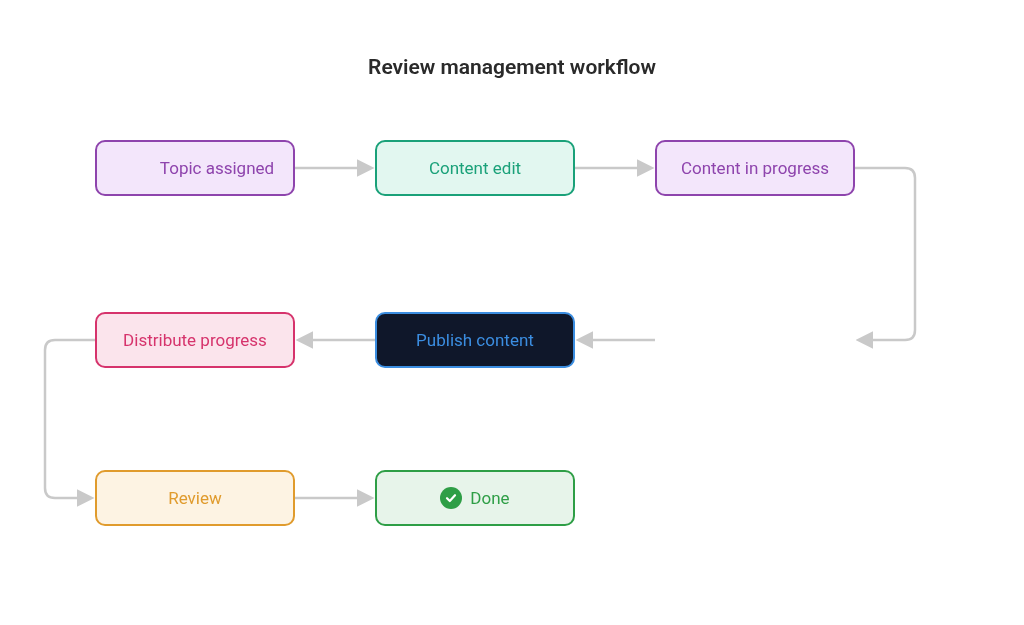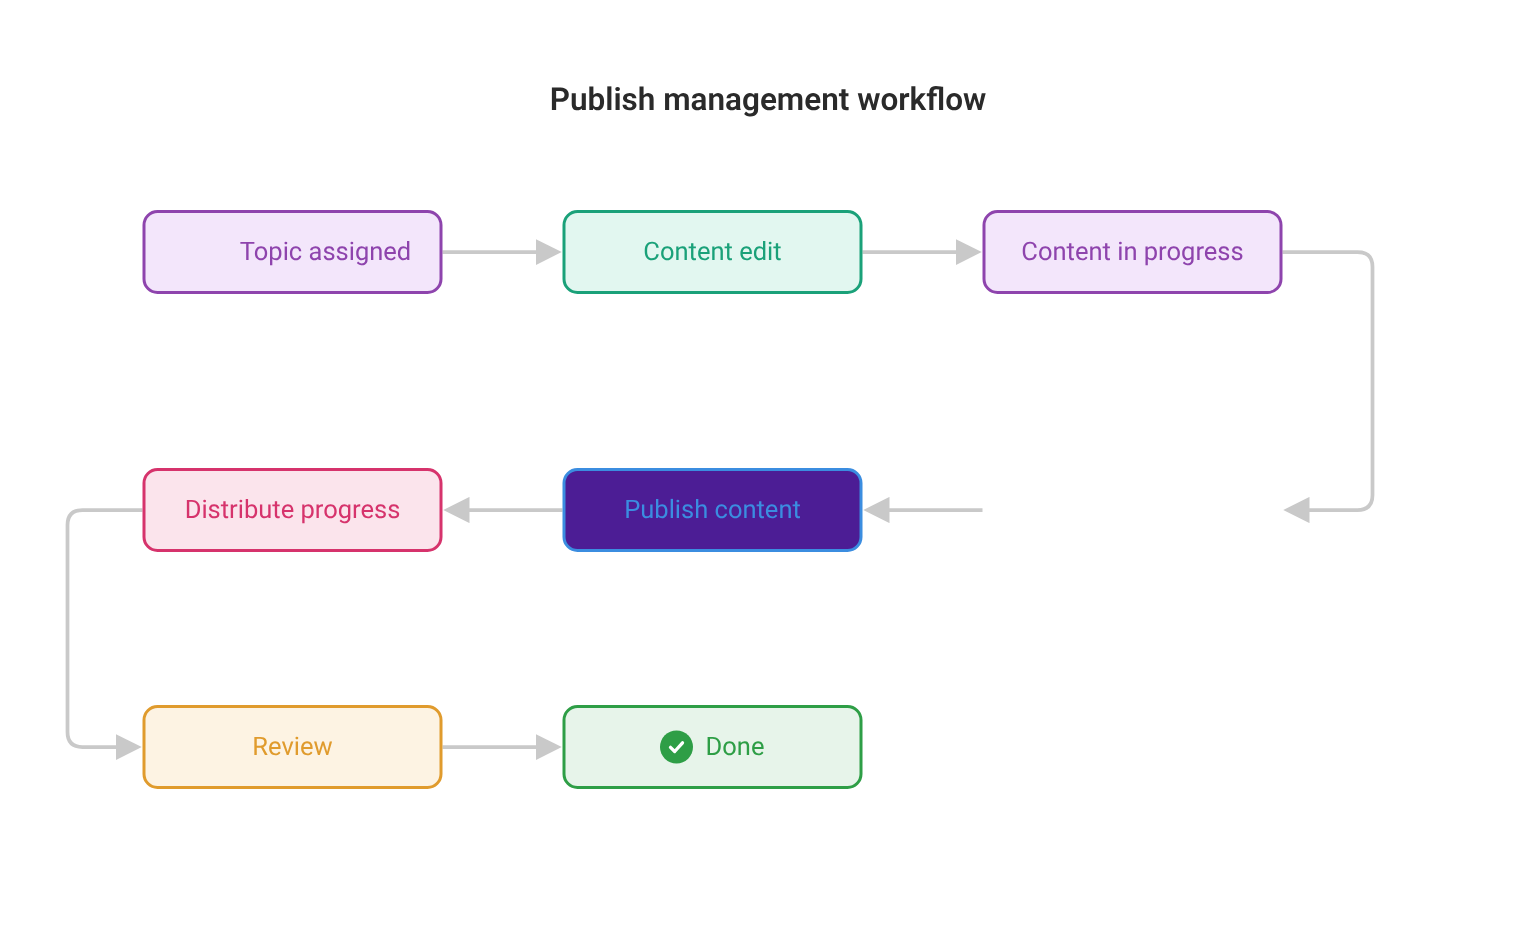--- a/index.html
+++ b/index.html
@@ -36,21 +36,21 @@
     justify-content: center;
   }
   .check-icon svg { display: block; }
   svg.connectors { position: absolute; top: 0; left: 0; width: 1024px; height: 625px; pointer-events: none; }
 </style>
 </head>
 <body>
 
 <div class="canvas">
 
-  <div class="title">Publish management workflow</div>
+  <div class="title">Review management workflow</div>
 
   <svg class="connectors" viewBox="0 0 1024 625">
     <defs>
       <marker id="arrow" viewBox="0 0 10 10" refX="8" refY="5" markerWidth="7" markerHeight="7" orient="auto-start-reverse">
         <path d="M 0 0 L 10 5 L 0 10 z" fill="#c9c9c9"></path>
       </marker>
     </defs>
 
     <line x1="295" y1="168" x2="371" y2="168" stroke="#c9c9c9" stroke-width="2.5" marker-end="url(#arrow)"></line>
 
@@ -73,21 +73,21 @@
   <div class="node" style="left: 375px; top: 140px; border-color: rgb(26, 161, 121); background: rgb(226, 247, 240); color: rgb(26, 161, 121);">
     <span>Content edit</span>
   </div>
   <div class="node" style="left: 655px; top: 140px; border-color: rgb(142, 68, 173); background: rgb(243, 230, 251); color: rgb(142, 68, 173);">
     <span>Content in progress</span>
   </div>
 
   <div class="node" style="left: 95px; top: 312px; border-color: rgb(214, 51, 108); background: rgb(251, 228, 236); color: rgb(214, 51, 108);">
     <span>Distribute progress</span>
   </div>
-  <div class="node" style="left: 375px; top: 312px; border-color: rgb(59, 141, 224); background: #4c1d95; color: rgb(59, 141, 224);">
+  <div class="node" style="left: 375px; top: 312px; border-color: rgb(59, 141, 224); background: #0f172a; color: rgb(59, 141, 224);">
     <span>Publish content</span>
   </div>
 
   <div class="node" style="left: 95px; top: 470px; border-color: rgb(224, 155, 45); background: rgb(253, 243, 227); color: rgb(224, 155, 45);">
     <span>Review</span>
   </div>
   <div class="node" style="left: 375px; top: 470px; border-color: rgb(46, 158, 70); background: rgb(231, 244, 234); color: rgb(46, 158, 70);">
     <span class="check-icon">
       <svg width="12" height="12" viewBox="0 0 12 12">
           <path d="M2 6.2 L4.8 9 L10 3.2" fill="none" stroke="#ffffff" stroke-width="2.2" stroke-linecap="round" stroke-linejoin="round"></path>

